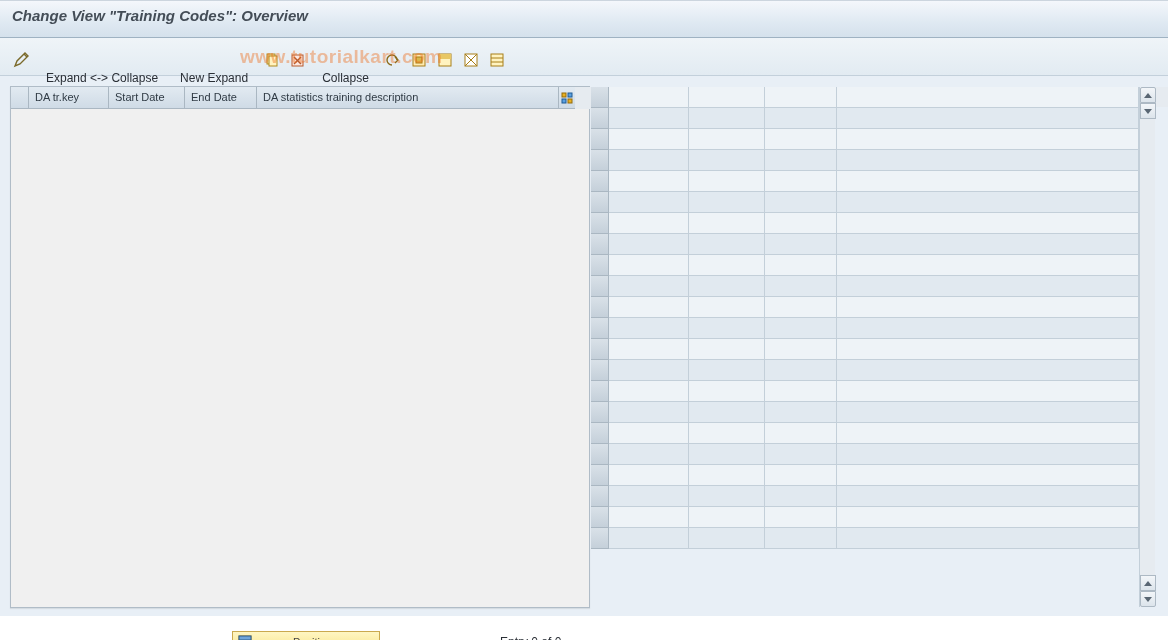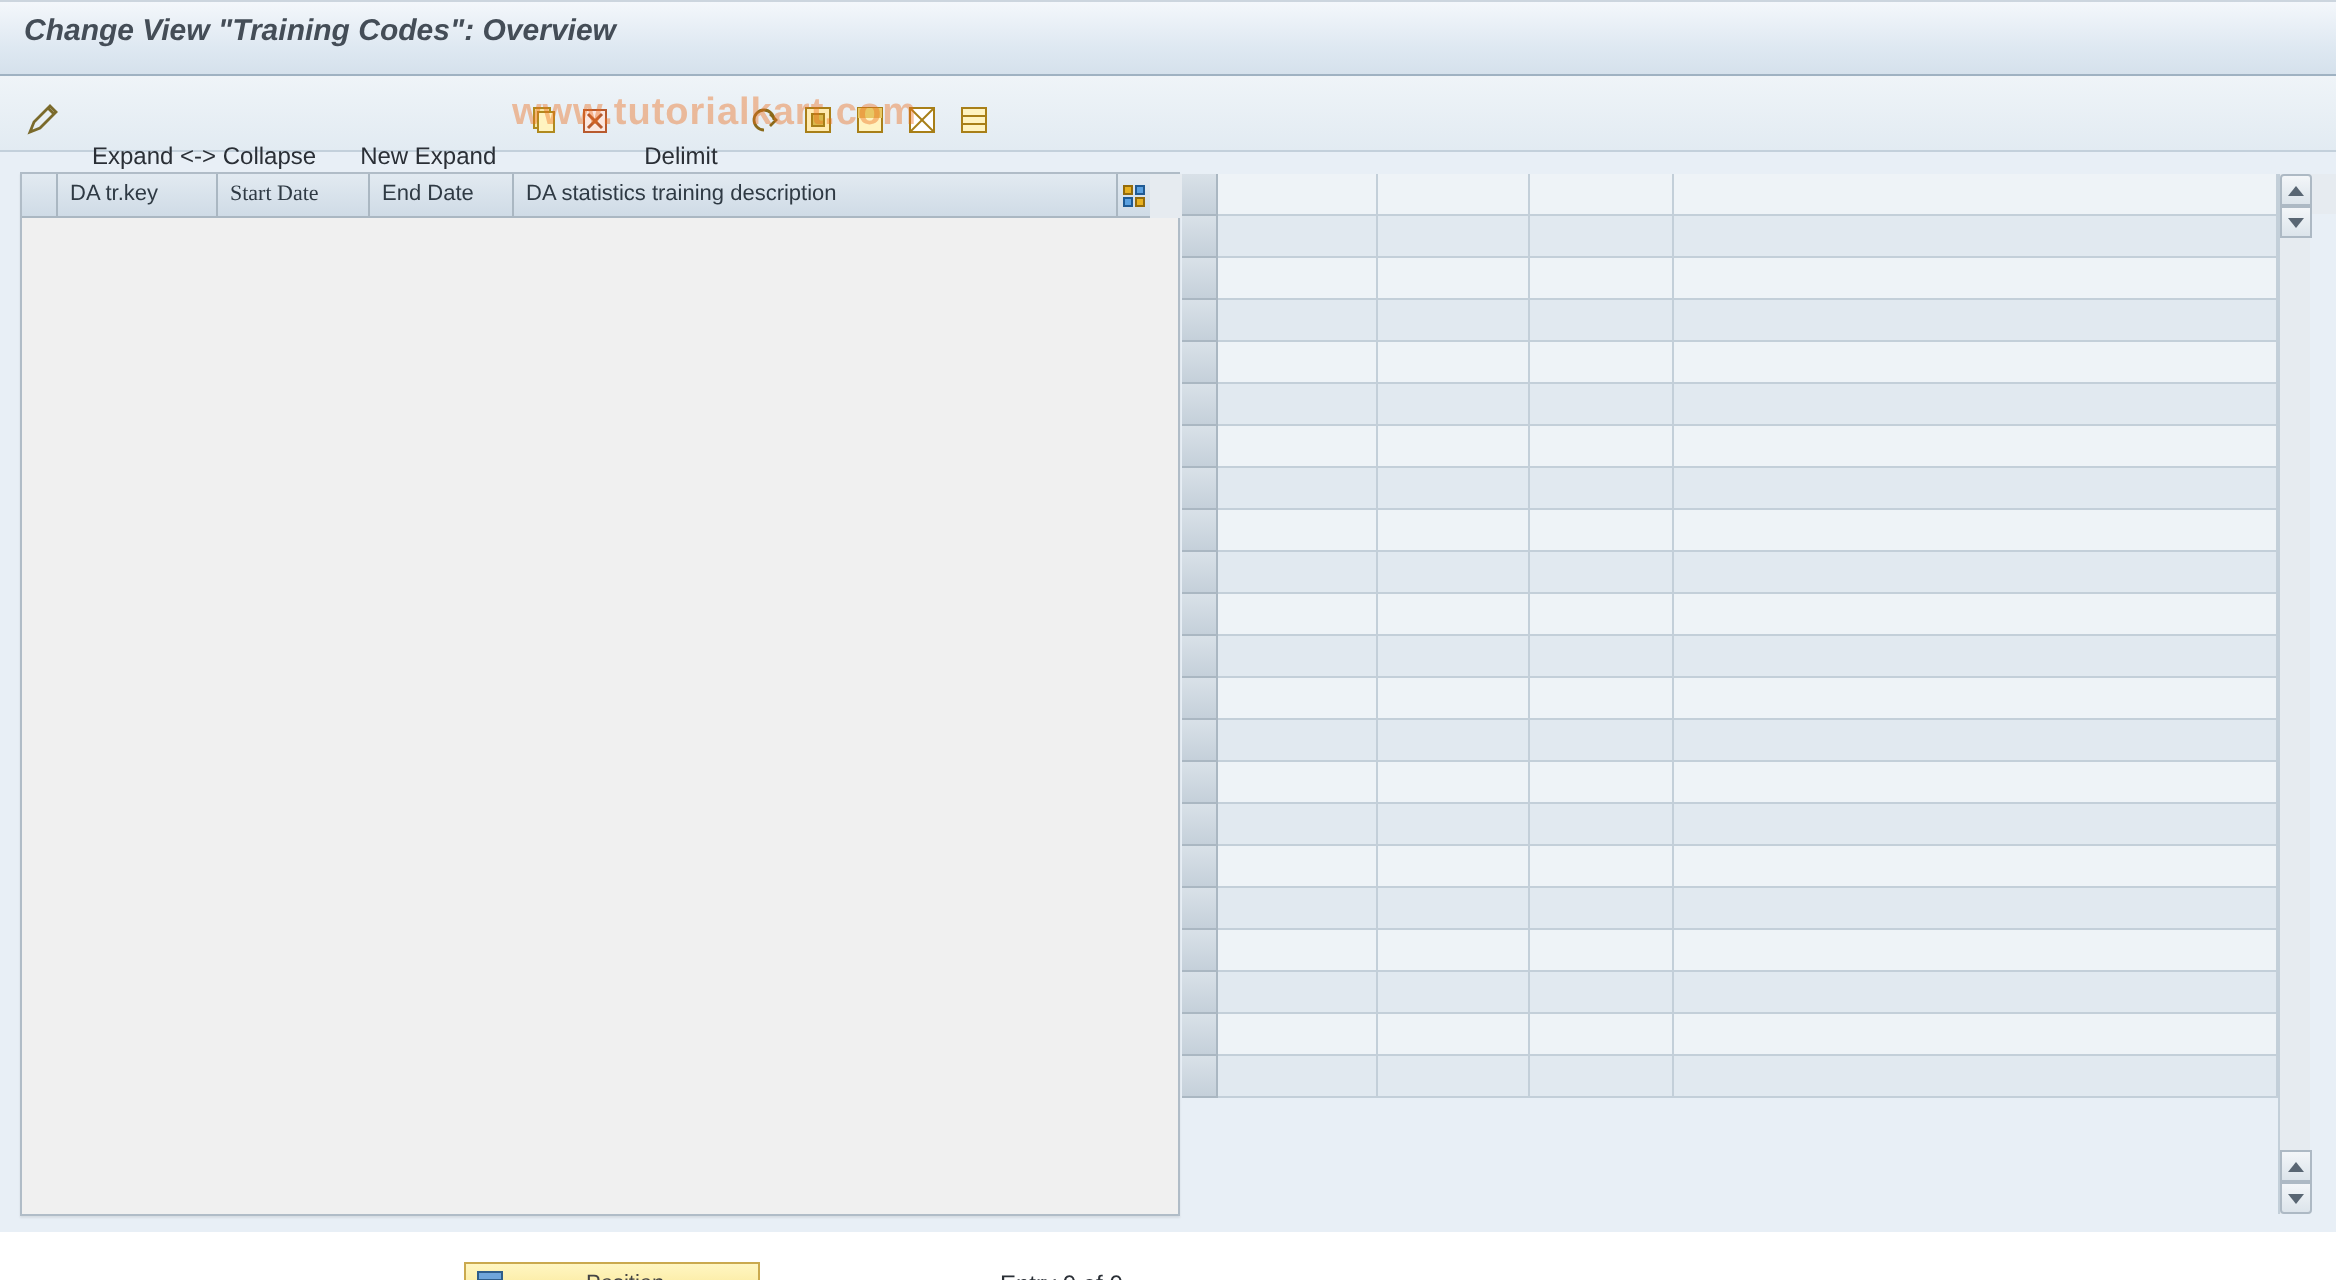--- a/index.html
+++ b/index.html
@@ -57,21 +57,21 @@
     border-right:1px solid #aab7c2;
     border-bottom:1px solid #aab7c2;
     font-size:11px;
     color:#2f3a44;
     padding:4px 6px 0 6px;
     overflow:hidden;
     white-space:nowrap;
   }
   .gh-sel { width:18px; }
   .gh-col1 { width:80px; }
-  .gh-col2 { width:76px;font-family:Liberation Serif, serif; }
+  .gh-col2 { width:76px; }
   .gh-col3 { width:72px; }
   .gh-col4 { width:302px; }
   .gh-settings {
     width:16px;
     background:linear-gradient(to bottom,#e2eaf1,#cfdbe6);
     border-bottom:1px solid #aab7c2;
     display:flex; align-items:center; justify-content:center;
     cursor:pointer;
   }
 
@@ -159,21 +159,21 @@
     gap:40px;
   }
   .pos-icon {
     width:16px; height:16px;
     display:flex; align-items:center; justify-content:center;
   }
   .entry-text { font-size:12px; color:#2a2f36; }
 
   .watermark {
     position:absolute;
-    top:46px; left:256px;
+    top:46px; left:240px;
     font-size:19px; font-weight:bold;
     color:rgba(236,110,28,0.42);
     font-family:"Trebuchet MS",Arial,sans-serif;
     pointer-events:none;
     letter-spacing:0.5px;
   }
 
   .tri { width:0; height:0; border-style:solid; }
   .tri.up    { border-width:0 4px 5px 4px; border-color:transparent transparent #596673 transparent; }
   .tri.down  { border-width:5px 4px 0 4px; border-color:#596673 transparent transparent transparent; }
@@ -204,21 +204,21 @@
       </svg>
   </span>
   <span class="tb-icon" title="delete">
     <svg width="16" height="16">
         <rect x="2" y="3" width="11" height="11" fill="#fbe7e0" stroke="#b85a2e"></rect>
         <line x1="4" y1="5" x2="11" y2="12" stroke="#b85a2e" stroke-width="1.5"></line>
         <line x1="11" y1="5" x2="4" y2="12" stroke="#b85a2e" stroke-width="1.5"></line>
       </svg>
   </span>
 
-  <span class="tb-link">Delimit</span>
+  <span class="tb-link">Collapse</span>
 
   <span class="tb-icon" title="undo">
     <svg width="16" height="16">
         <path d="M12 8 A5 5 0 1 0 7 13" fill="none" stroke="#8a6a1a" stroke-width="1.4"></path>
         <path d="M10 5 L13 8 L10 11" fill="none" stroke="#8a6a1a" stroke-width="1.4"></path>
       </svg>
   </span>
   <span class="tb-icon" title="select-all">
     <svg width="16" height="16">
         <rect x="2" y="2" width="12" height="12" fill="#ffeab0" stroke="#a87f18"></rect>

